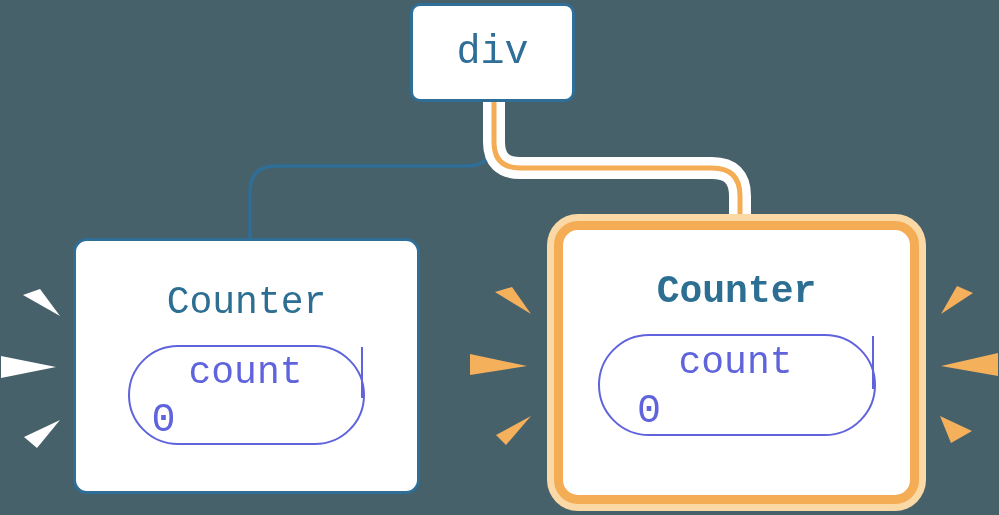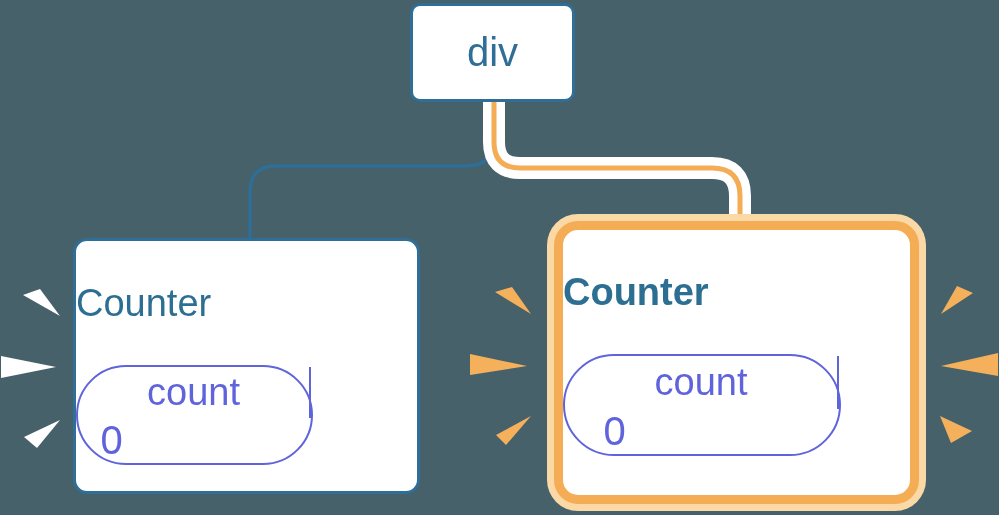--- a/index.html
+++ b/index.html
@@ -12,21 +12,21 @@
     --spark-orange: #F5B05C;
     --white: #FFFFFF;
   }
   * { margin: 0; padding: 0; box-sizing: border-box; }
   html, body { background: var(--background); }
   .stage {
     position: relative;
     width: 999px;
     height: 515px;
     background: var(--background);
-    font-family: Liberation Sans, sans-serif;
+    font-family: Liberation Mono, monospace;
     overflow: hidden;
   }
   .edges {
     position: absolute;
     left: 0; top: 0;
     width: 999px; height: 515px;
   }
   .edge-blue {
     fill: none;
     stroke: var(--steel-blue);
@@ -53,23 +53,23 @@
     border-radius: 10px;
     display: flex; align-items: center; justify-content: center;
     color: var(--steel-blue);
     font-size: 40px;
   }
   .card {
     position: absolute;
     background: var(--white);
     display: flex;
     flex-direction: column;
-    align-items: flex-start;
+    align-items: center;
     padding-top: 40px;
-    gap: 40px;
+    gap: 20px;
   }
   .card-left {
     left: 73px; top: 238px;
     width: 347px; height: 256px;
     border: 3px solid var(--steel-blue);
     border-radius: 14px;
   }
   .card-right {
     left: 554px; top: 221px;
     width: 365px; height: 283px;

